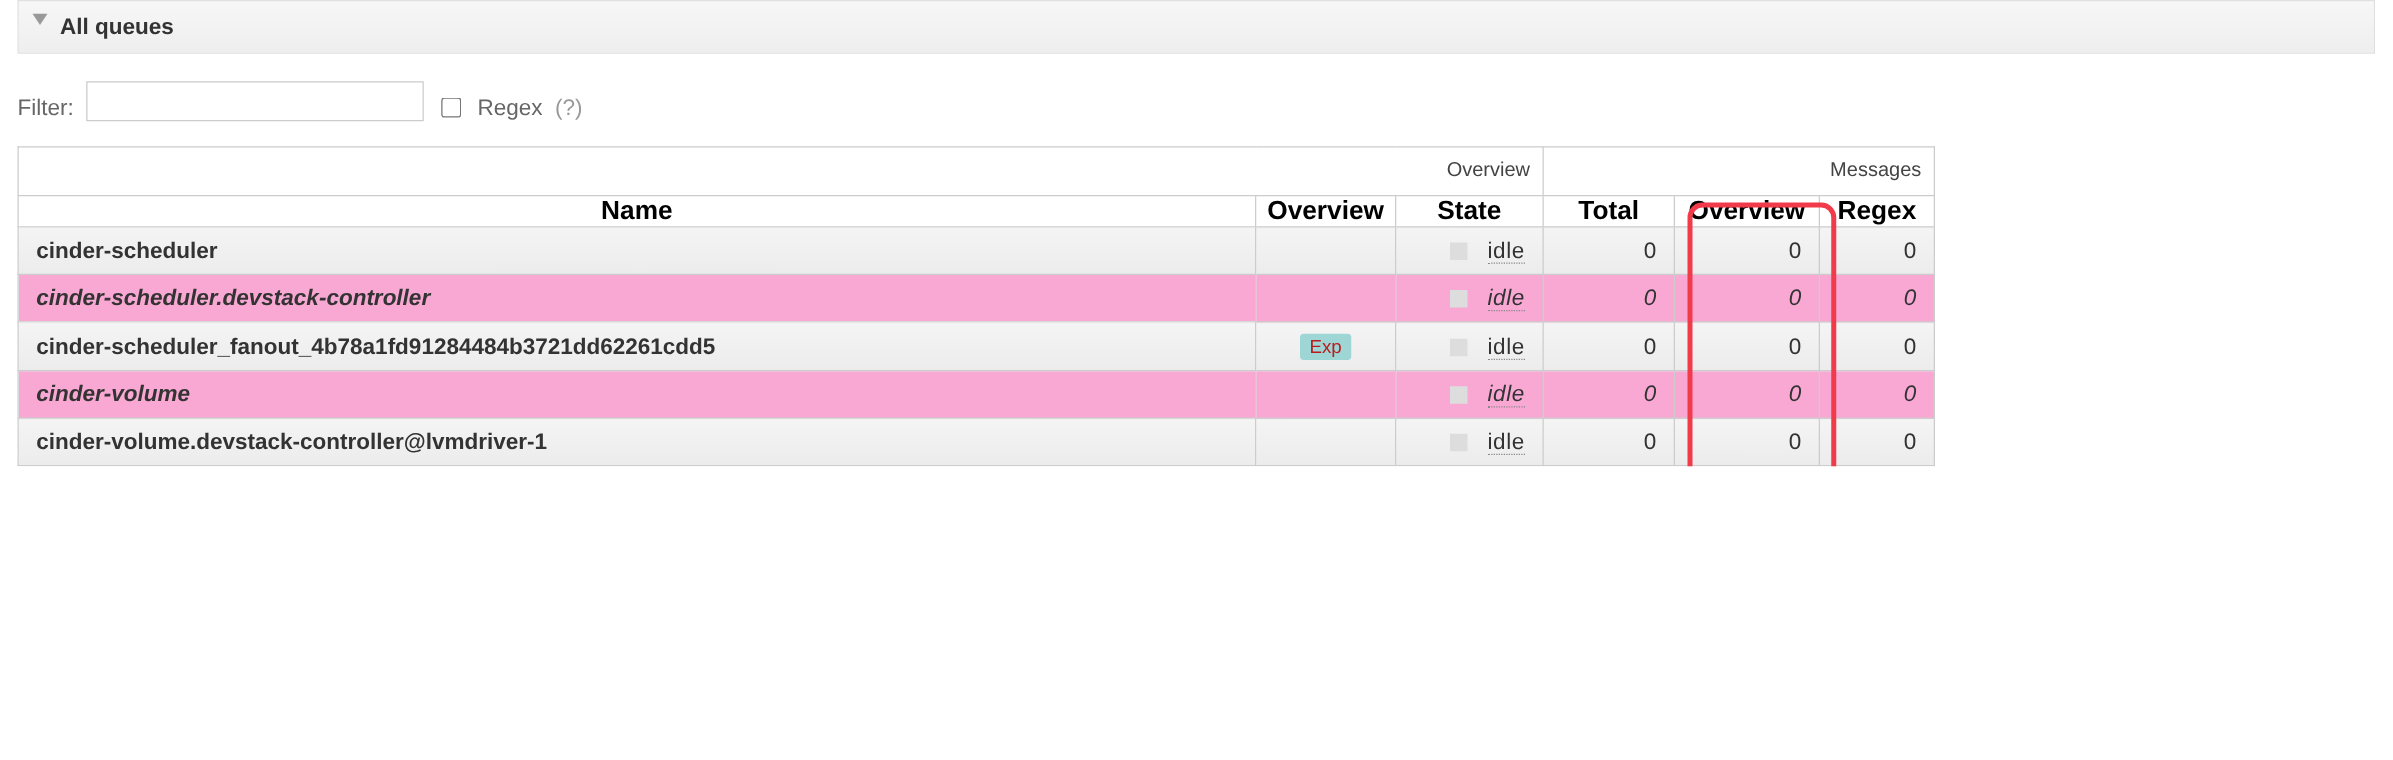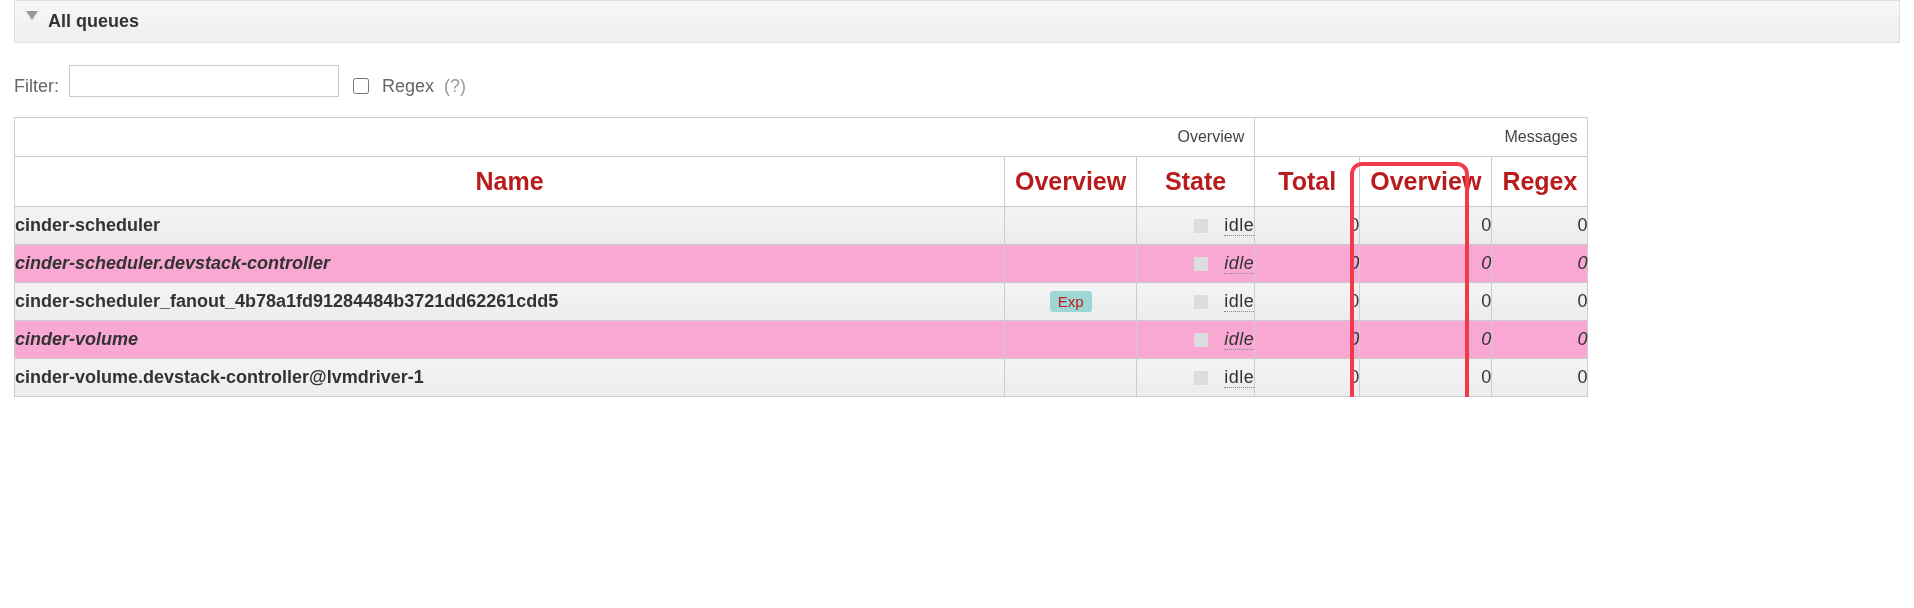--- a/index.html
+++ b/index.html
@@ -64,39 +64,39 @@
   .filter-row .help {
     color: #999;
   }
   table.queues {
     min-width: 1533px;
     border-collapse: collapse;
     border: 1px solid #ccc;
   }
   table.queues th, table.queues td {
     border: 1px solid #ccc;
-    padding: 8px 0;
+    padding: 8px 14px;
     font-size: 18px;
     vertical-align: middle;
   }
   table.queues thead .group-row th {
     font-weight: 400;
     text-align: right;
     background: #fff;
     color: #444;
     padding: 10px;
     font-size: 16px;
   }
   table.queues thead .head-row th {
     font-weight: bold;
     text-align: center;
     background: #fff;
-    color: #b91c1c;
-    padding: 10px;
-    font-size: 25px;
+    color: #000000;
+    padding: 0;
+    font-size: 21px;
   }
   .col-name { width: 990px;}
   .col-features { width: 112px;}
   .col-state { width: 118px;}
   .col-ready { width: 105px;}
   .col-unacked { width: 116px;}
   .col-total { width: 92px;}
   table.queues tbody td.name {
     font-weight: bold;
     color: #333;

